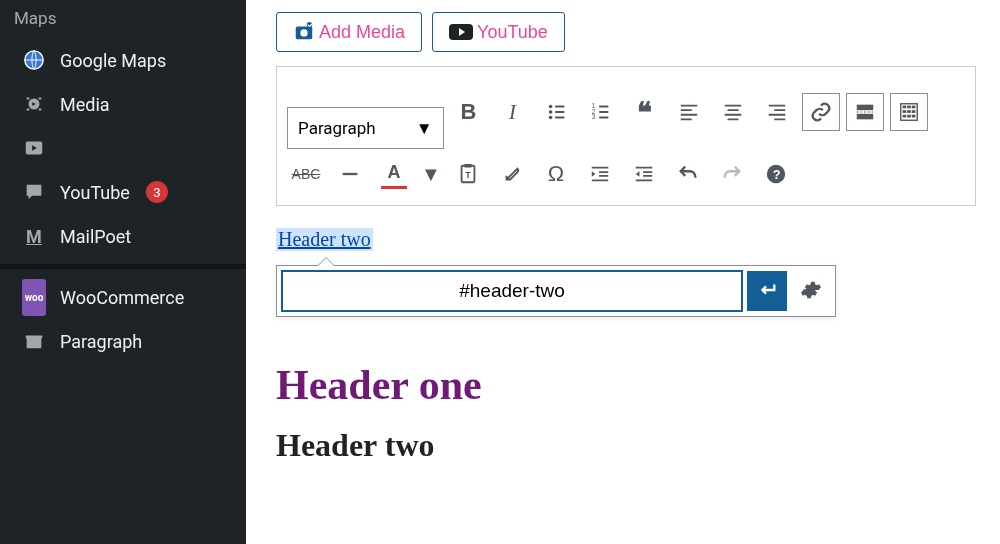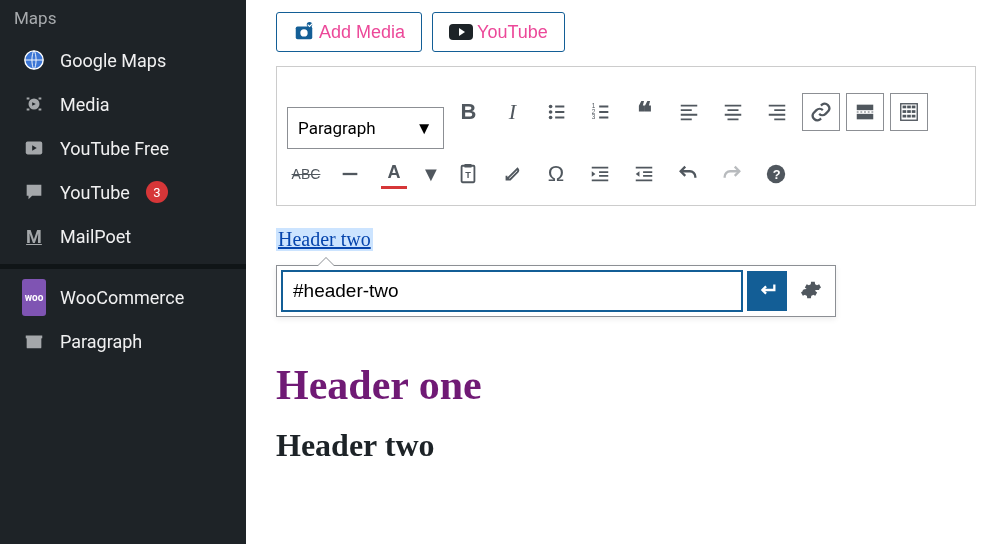--- a/index.html
+++ b/index.html
@@ -170,20 +170,21 @@
       border-left: 8px solid transparent;
       border-right: 8px solid transparent;
       border-bottom: 8px solid #fff;
     }
     .link-input {
       flex: 1;
       border: 2px solid #135e96;
       padding: 8px 10px;
       font-size: 19px;
       outline: none;
+      text-align: center;
     }
     .apply-btn {
       width: 40px;
       height: 40px;
       background: #135e96;
       color: #fff;
       border: none;
       cursor: pointer;
       display: flex;
       align-items: center;
@@ -263,21 +264,20 @@
     <span>Media</span>
   </div>
 
   <div class="sidebar-item">
     <span class="sidebar-icon">
       <svg viewBox="0 0 24 24" fill="currentColor">
           <rect x="3" y="5" width="18" height="14" rx="2"></rect>
           <path d="M10 9l5 3-5 3z" fill="#1e2327"></path>
         </svg>
     </span>
-    <span>YouTube Free</span>
   </div>
 
 
   <div class="sidebar-item">
     <span class="sidebar-icon">
       <svg viewBox="0 0 24 24" fill="currentColor">
           <path d="M4 4h16v12H10l-4 4v-4H4z"></path>
         </svg>
     </span>
     <span>YouTube</span>

